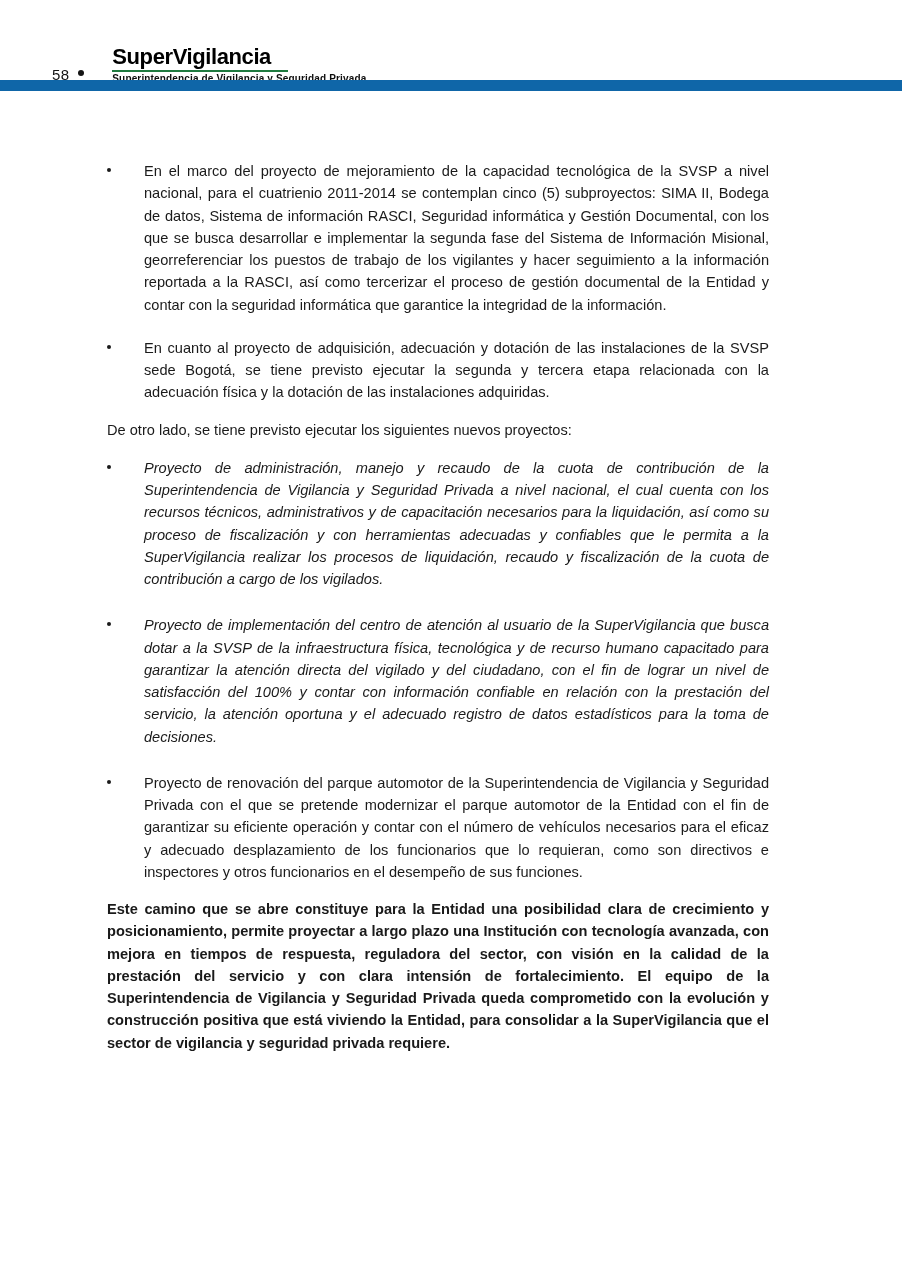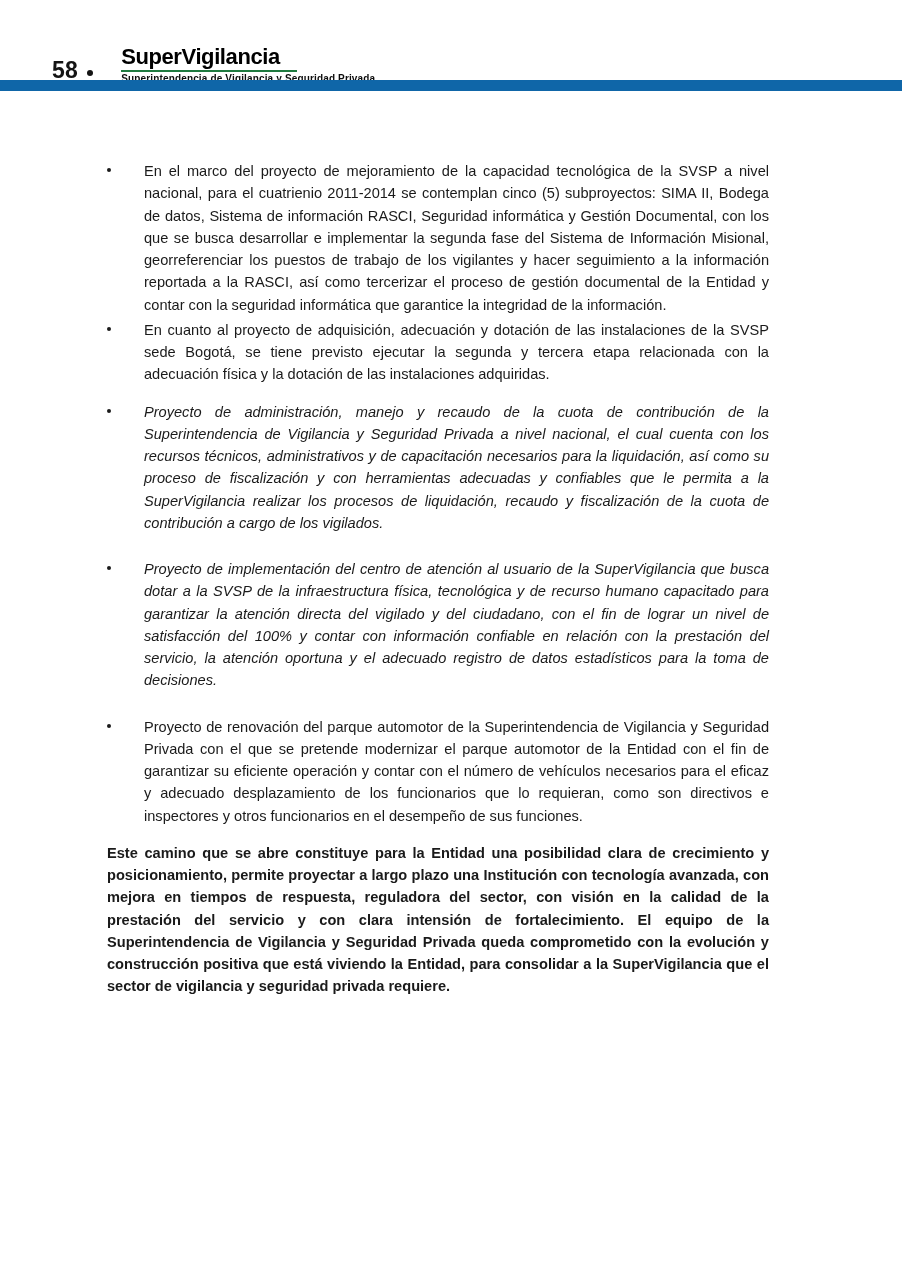--- a/index.html
+++ b/index.html
@@ -26,22 +26,22 @@
     height: 92px;
   }
   .header-inner {
     display: flex;
     align-items: flex-end;
     position: absolute;
     left: 52px;
     top: 44px;
   }
   .page-number {
-    font-size: 23px;
-    font-weight: bold;
+    font-size: 15px;
+    font-weight: normal;
     color: #141414;
     line-height: 1;
     letter-spacing: 0.3px;
     font-family: "Liberation Sans", "DejaVu Sans", sans-serif;
   }
   .page-number-dot {
     width: 6px;
     height: 6px;
     border-radius: 50%;
     background: #141414;
@@ -121,21 +121,21 @@
     display: inline-block;
     width: 4px;
     height: 4px;
     border-radius: 50%;
     background: #1a1a1a;
     vertical-align: 4px;
   }
   .bullet-text {
     flex: 1 1 auto;
   }
-  .gap-lg { margin-bottom: 3px; }
+  .gap-lg { margin-bottom: 21px; }
   .gap-xl { margin-bottom: 24px; font-style: italic; }
   .intro-gap { margin-top: 4px; margin-bottom: 19px; }
   .closing { margin-top: 8px; font-weight: bold; }
 </style>
 </head>
 <body>
 
 <div class="page-header">
 
   <div class="header-inner">
@@ -160,20 +160,21 @@
   <div class="bullet-row gap-lg">
     <div class="bullet-mark"><span></span></div>
     <p class="para bullet-text">En el marco del proyecto de mejoramiento de la capacidad tecnológica de la SVSP a nivel nacional, para el cuatrienio 2011-2014 se contemplan cinco (5) subproyectos: SIMA II, Bodega de datos, Sistema de información RASCI, Seguridad informática y Gestión Documental, con los que se busca desarrollar e implementar la segunda fase del Sistema de Información Misional, georreferenciar los puestos de trabajo de los vigilantes y hacer seguimiento a la información reportada a la RASCI, así como tercerizar el proceso de gestión documental de la Entidad y contar con la seguridad informática que garantice la integridad de la información.</p>
   </div>
 
   <div class="bullet-row">
     <div class="bullet-mark"><span></span></div>
     <p class="para bullet-text">En cuanto al proyecto de adquisición, adecuación y dotación de las instalaciones de la SVSP sede Bogotá, se tiene previsto ejecutar la segunda y tercera etapa relacionada con la adecuación física y la dotación de las instalaciones adquiridas.</p>
   </div>
 
+  <p class="para plain intro-gap">De otro lado, se tiene previsto ejecutar los siguientes nuevos proyectos:</p>
 
   <div class="bullet-row gap-xl">
     <div class="bullet-mark"><span></span></div>
     <p class="para bullet-text">Proyecto de administración, manejo y recaudo de la cuota de contribución de la Superintendencia de Vigilancia y Seguridad Privada a nivel nacional, el cual cuenta con los recursos técnicos, administrativos y de capacitación necesarios para la liquidación, así como su proceso de fiscalización y con herramientas adecuadas y confiables que le permita a la SuperVigilancia realizar los procesos de liquidación, recaudo y fiscalización de la cuota de contribución a cargo de los vigilados.</p>
   </div>
 
   <div class="bullet-row gap-xl">
     <div class="bullet-mark"><span></span></div>
     <p class="para bullet-text">Proyecto de implementación del centro de atención al usuario de la SuperVigilancia que busca dotar a la SVSP de la infraestructura física, tecnológica y de recurso humano capacitado para garantizar la atención directa del vigilado y del ciudadano, con el fin de lograr un nivel de satisfacción del 100% y contar con información confiable en relación con la prestación del servicio, la atención oportuna y el  adecuado registro de datos estadísticos para la toma de decisiones.</p>
   </div>

